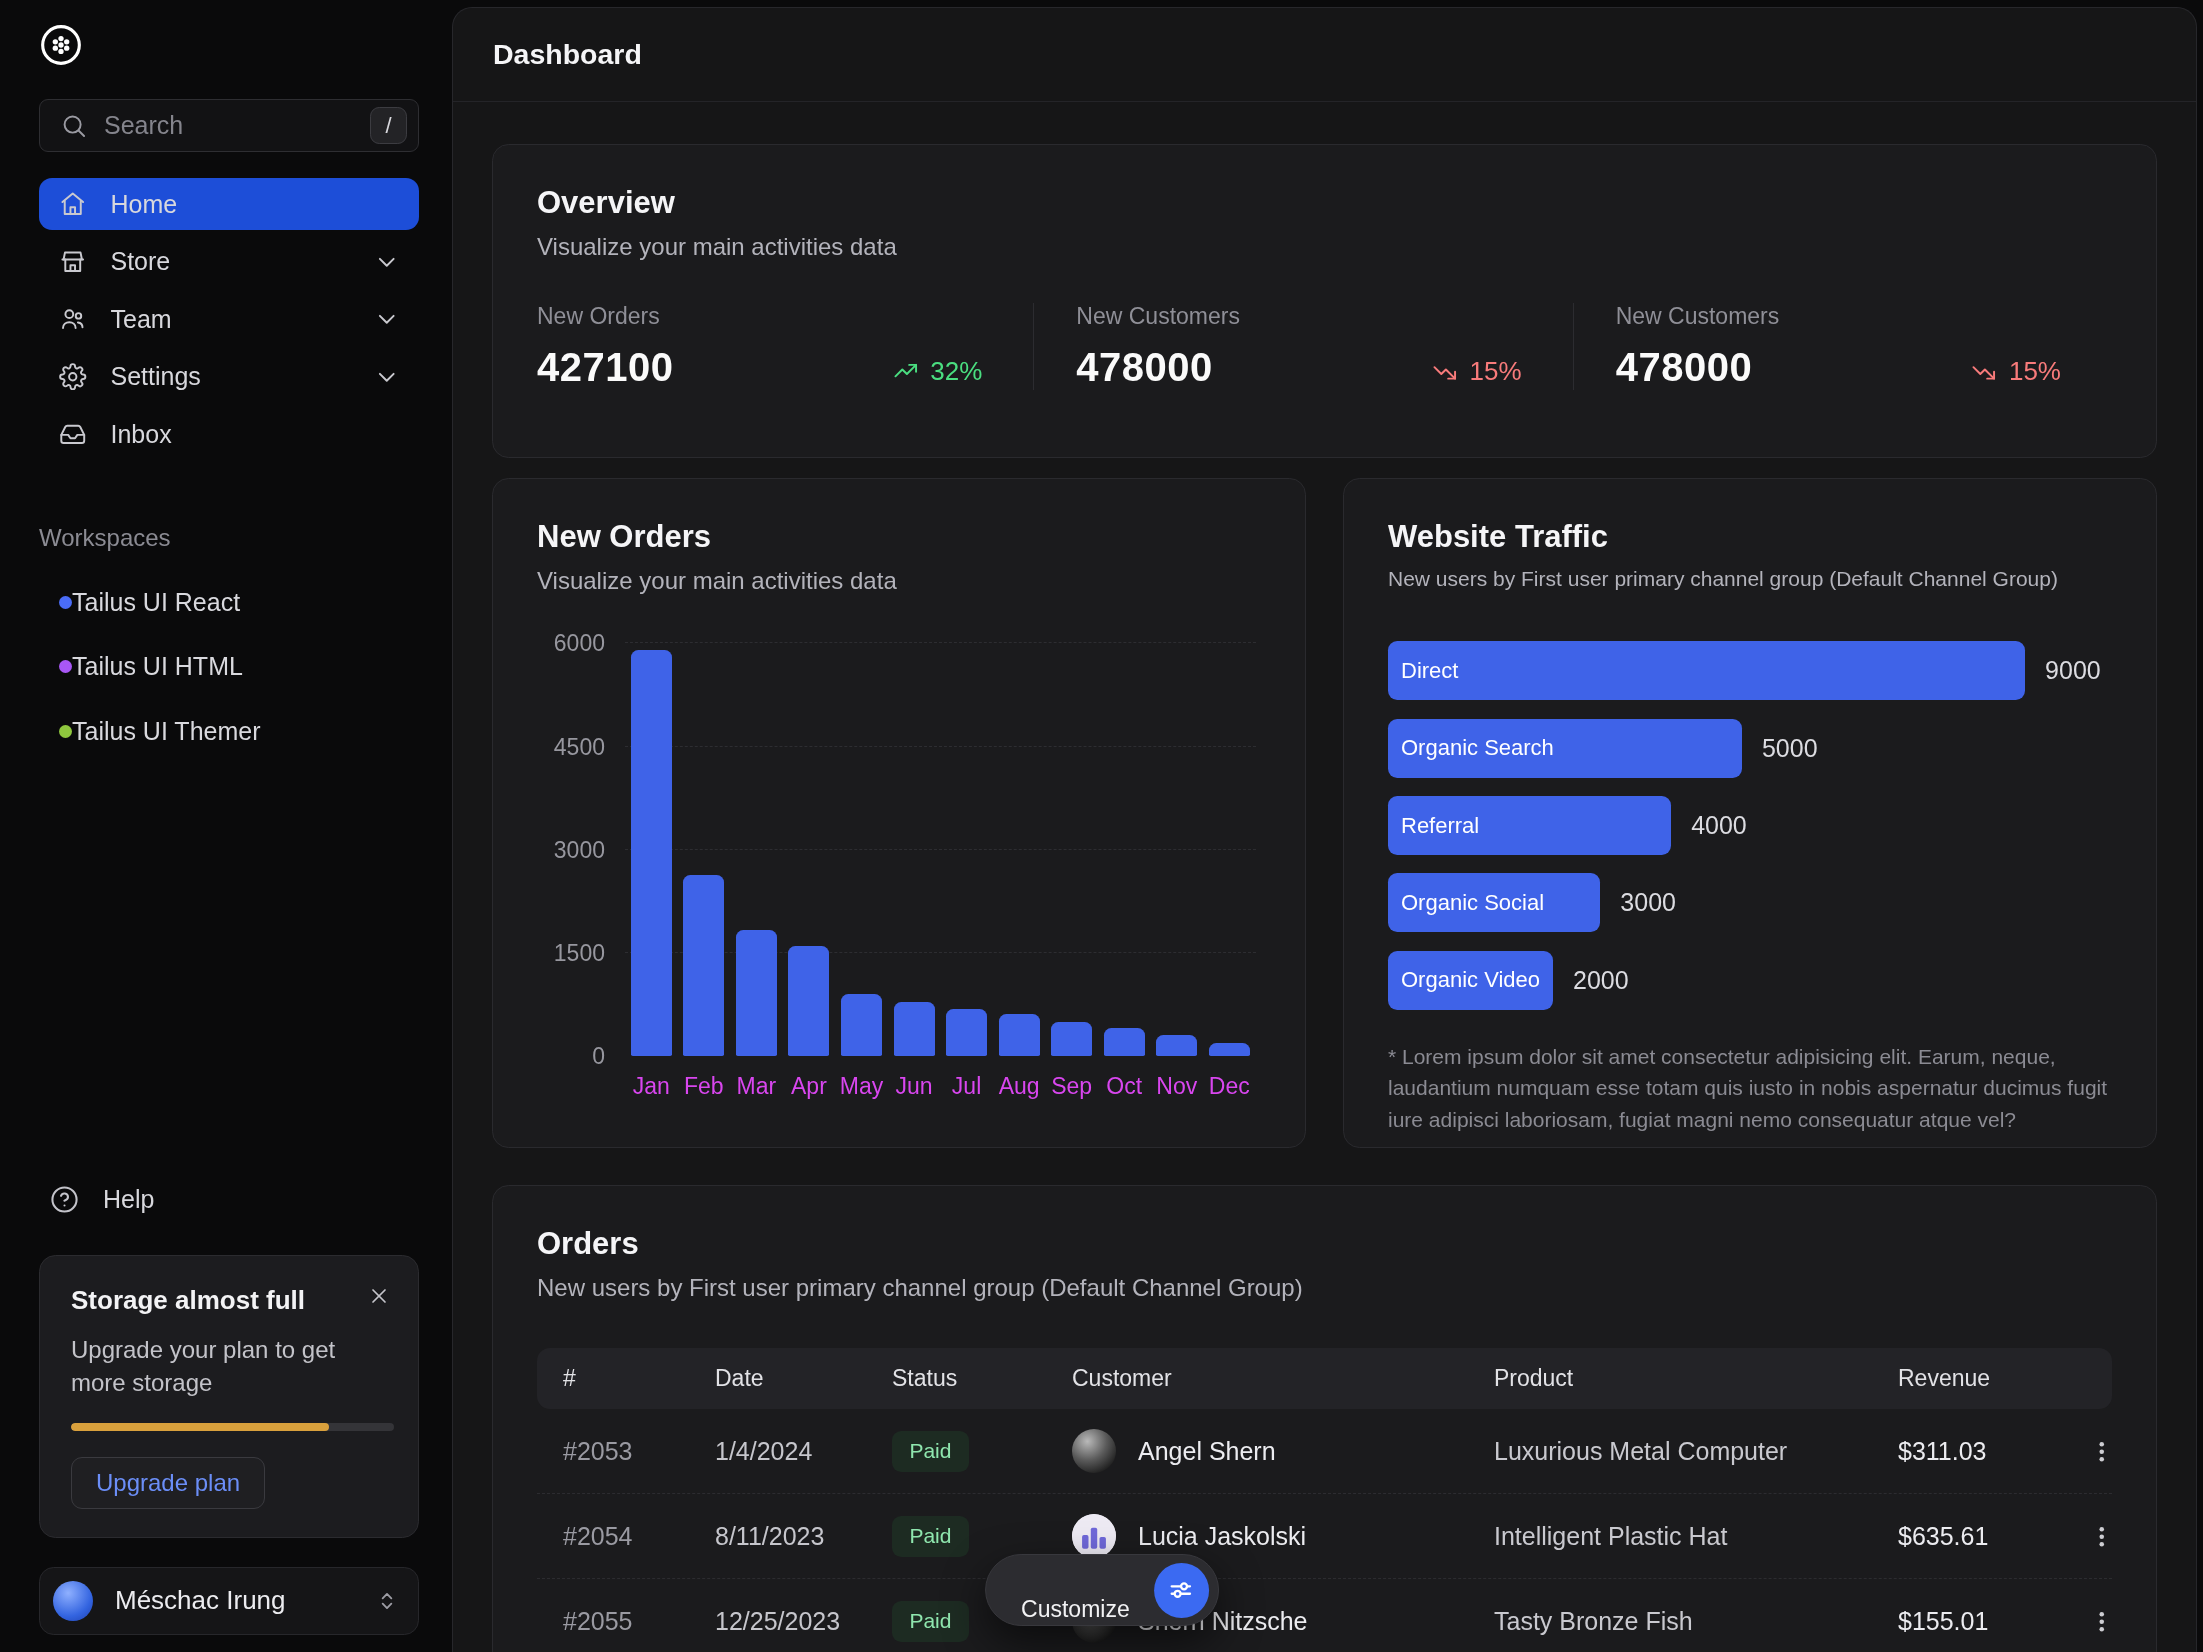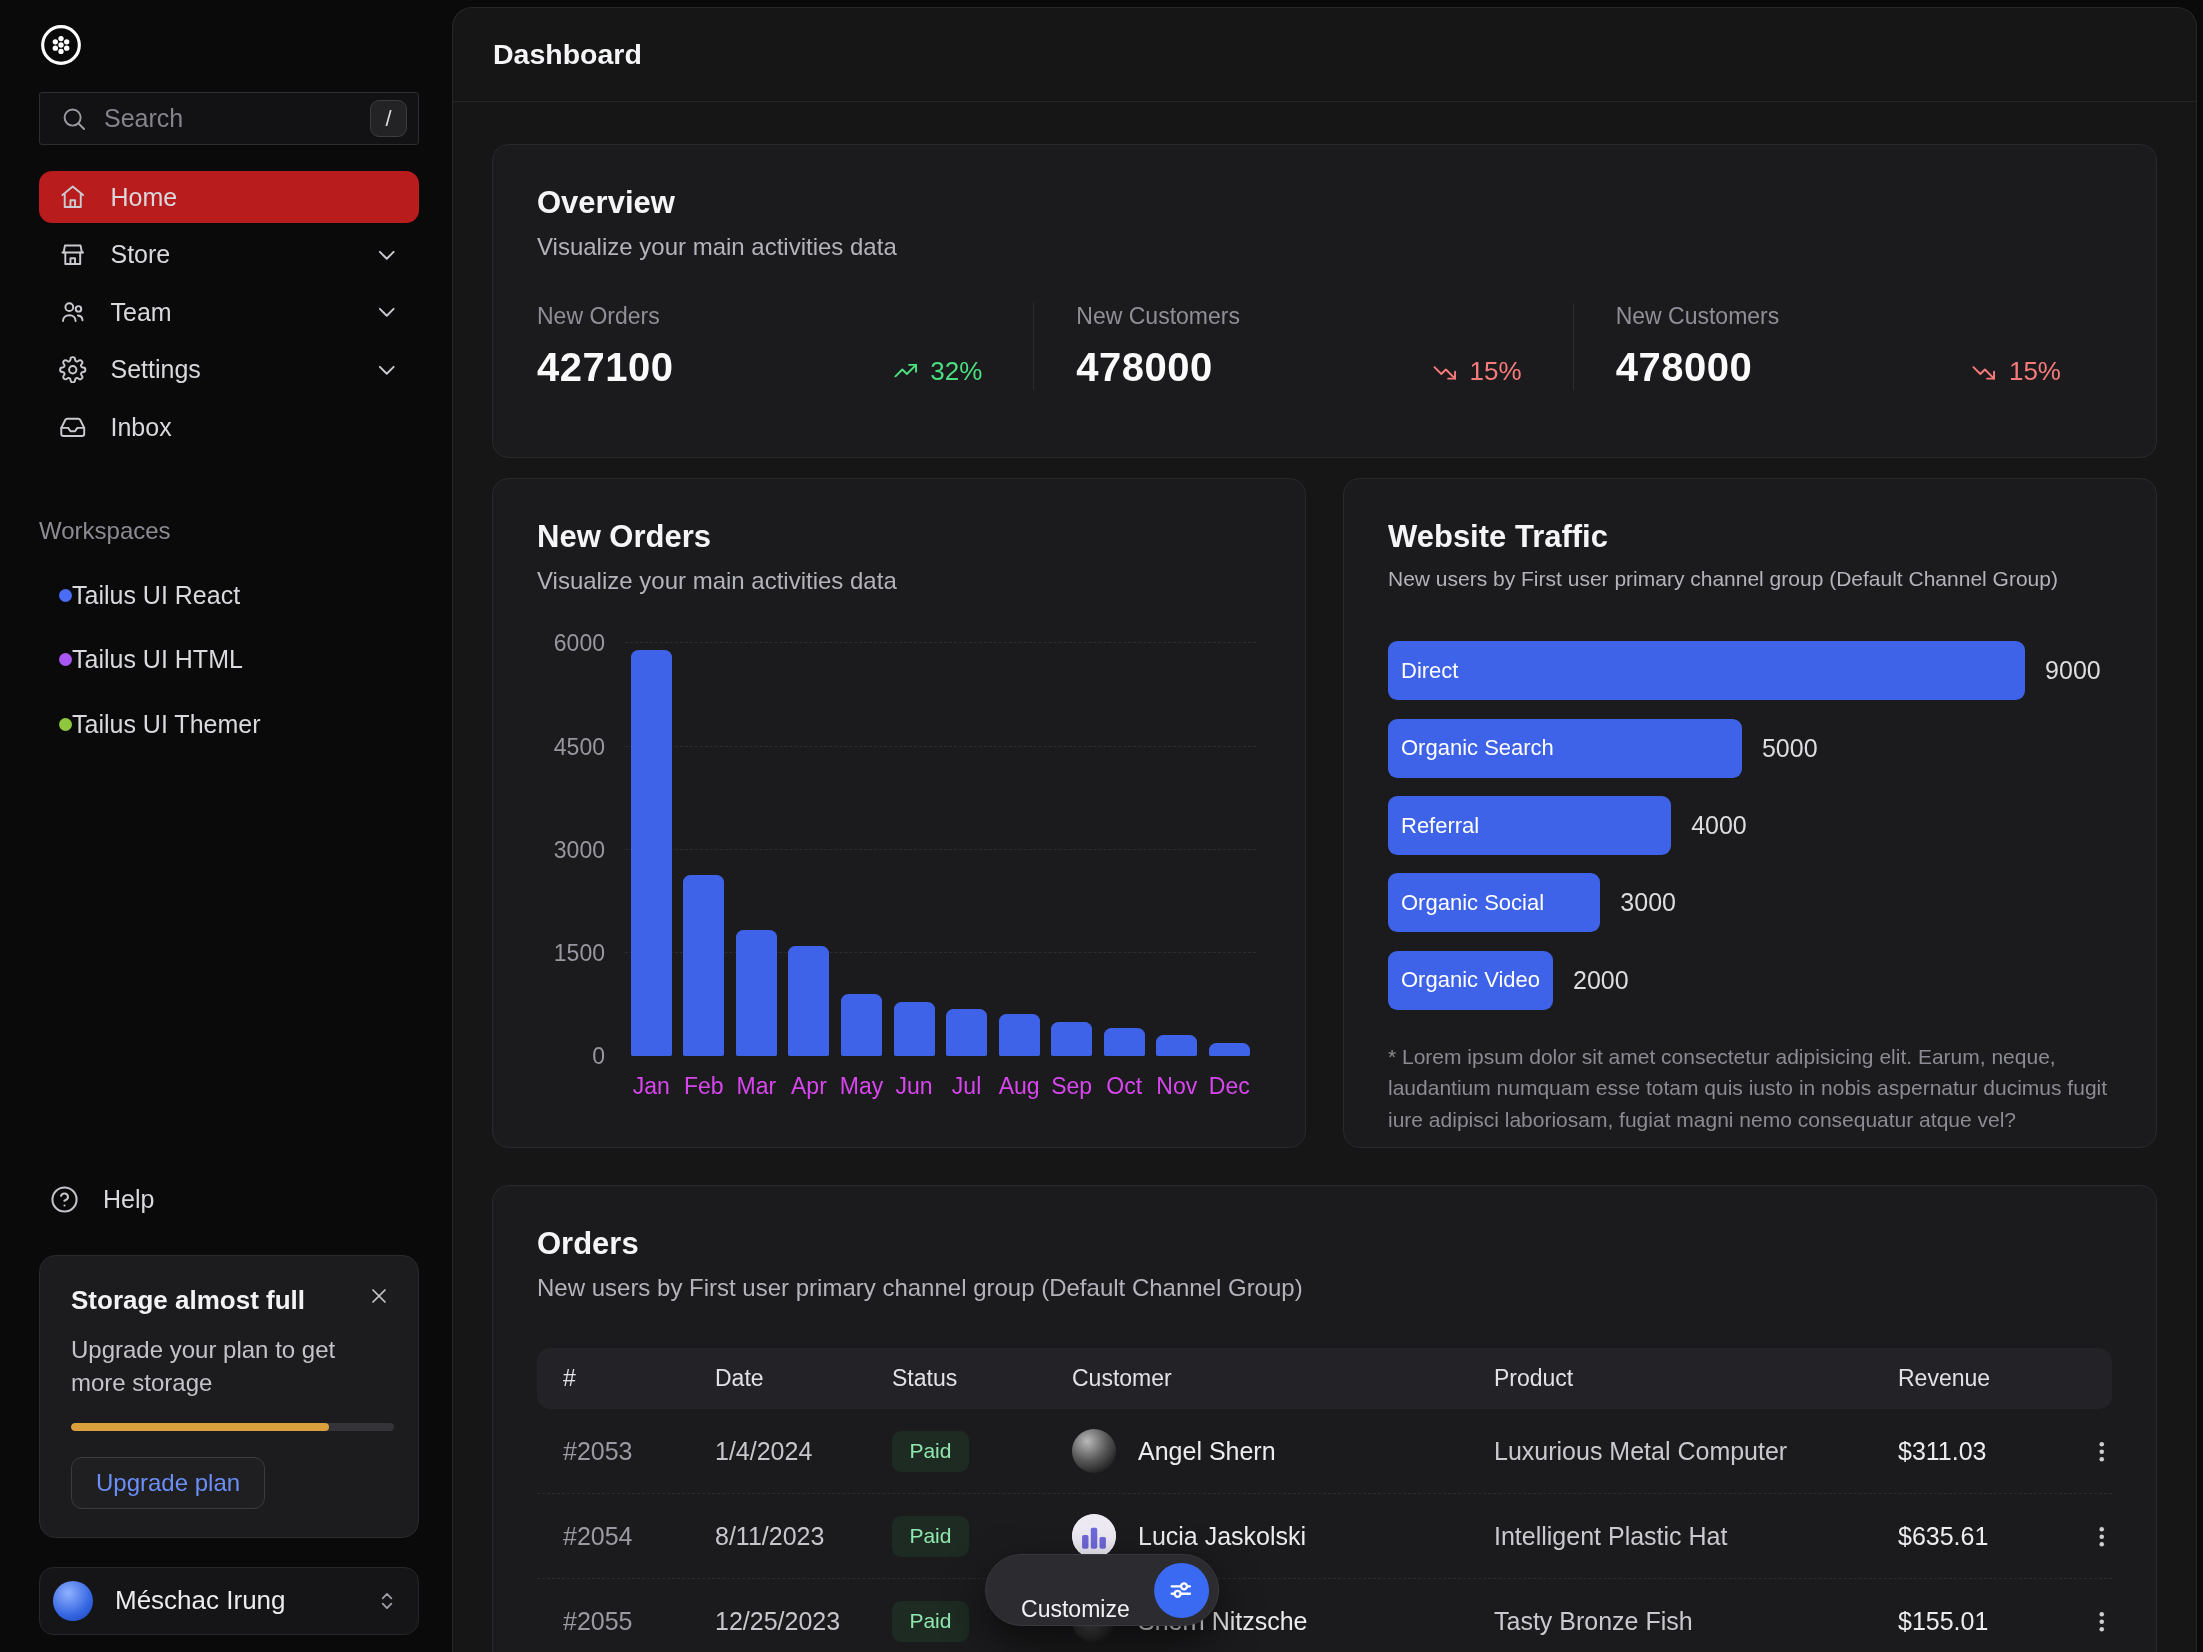--- a/index.html
+++ b/index.html
@@ -22,39 +22,39 @@
   .ic svg{fill:none;stroke:currentColor;stroke-width:1.7;stroke-linecap:round;stroke-linejoin:round;}
 
   
   .sidebar{
     position:absolute; left:0; top:0; width:452px; height:1653px;
     padding:23px 33px 18.4px 39px;
     display:flex; flex-direction:column;
   }
   .logo{width:44px;height:44px;color:#fff;cursor:pointer;}
   .search{
-    margin-top:25px; height:53px; border:0.9px solid #2e2e32; border-radius:3px;
+    margin-top:32px; height:53px; border:0.9px solid #2e2e32; border-radius:9px;
     display:flex; align-items:center; gap:16.5px; padding:0 11px 0 20px; background:#121214;
   }
   .search .ic{color:#9a9aa2;width:27.5px;height:27.5px;}
   .search input{
     flex:1; background:transparent; border:none; outline:none;
     font-family:inherit; font-size:25px; color:#e5e5ea; min-width:0;
   }
   .search input::placeholder{color:#84848c;}
   .kbd{
     width:37px;height:37px;border:0.9px solid #3c3c41;border-radius:9.2px;background:#232326;
     display:flex;align-items:center;justify-content:center;font-size:22px;color:#d8d8dd;
   }
   .nav{margin-top:26px;display:flex;flex-direction:column;gap:5.5px;}
   .nav-item{
     height:52px;border-radius:13px;display:flex;align-items:center;gap:24px;
     padding:0 18.4px 0 20px;color:#d8d8dd;font-size:25px;cursor:pointer;
   }
-  .nav-item.active{background:#b91c1c;justify-content:flex-end;}
+  .nav-item.active{background:#1d4ed8;justify-content:flex-end;}
   .nav-item .ic{width:27.5px;height:27.5px;color:#c9c9cf;}
   .nav-label{flex:1;}
   .nav-chevron{width:24px;height:24px;color:#a0a0a8;}
   .ws-label{margin-top:64px;font-size:24px;color:var(--muted2);}
   .ws-list{margin-top:27.5px;display:flex;flex-direction:column;gap:18.4px;}
   .ws-item{
     height:46px;border-radius:11px;display:flex;align-items:center;
     padding:0 20px;font-size:25px;color:#d9d9de;cursor:pointer;
   }
   .ws-dot{width:13px;height:13px;border-radius:50%;flex:none;}

